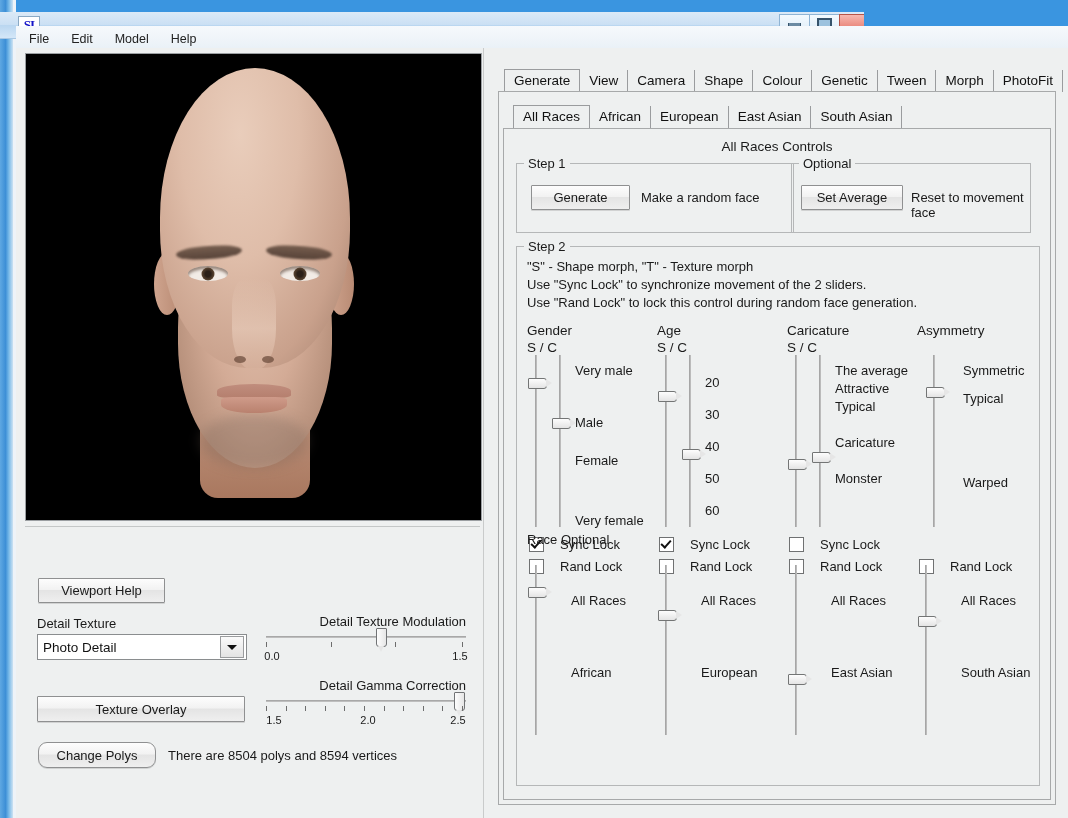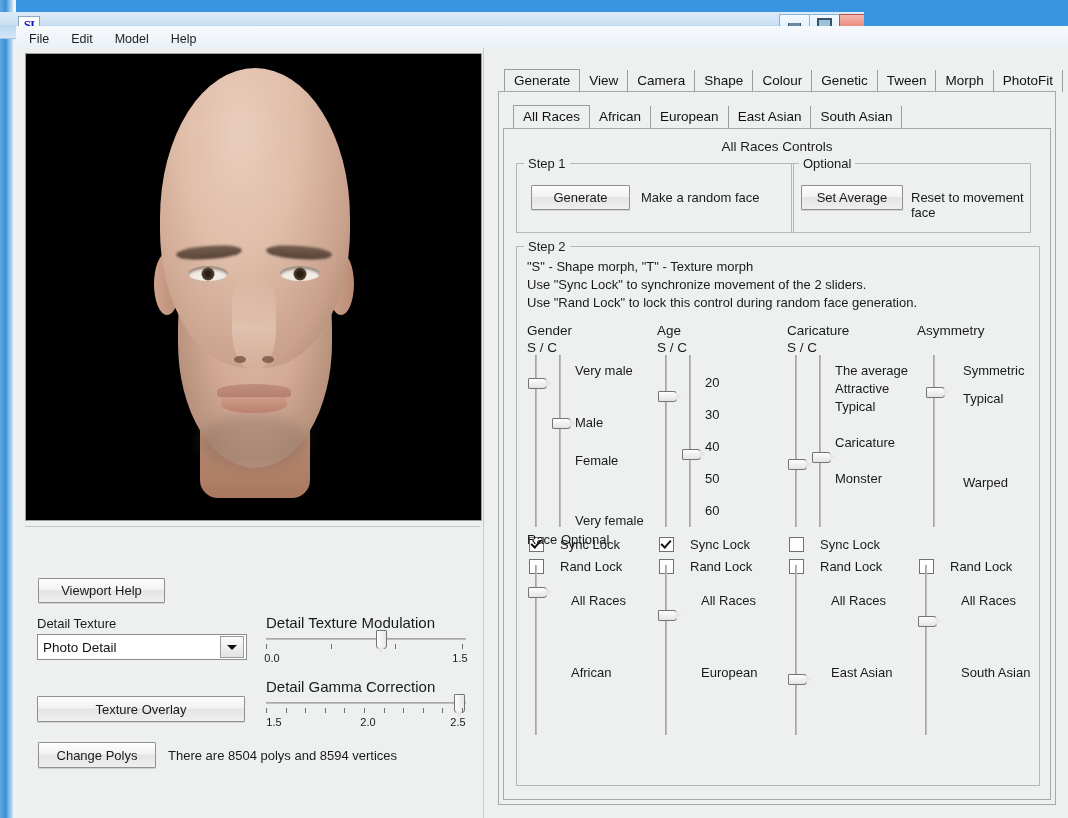--- a/index.html
+++ b/index.html
@@ -94,25 +94,25 @@
   #detailTexLbl{position:absolute;left:21px;top:568px;}
   .combo{position:absolute;left:21px;top:586px;width:208px;height:24px;background:#ffffff;
     border:1px solid #8a8d8f;display:flex;align-items:center;}
   .combo .cval{font-size:13.5px;color:#111;padding-left:5px;flex:1;}
   .combo .carrow{width:22px;height:20px;margin-right:2px;
     background:linear-gradient(to bottom,#fbfbfb,#e3e3e3);border:1px solid #9a9c9e;
     display:flex;align-items:center;justify-content:center;}
   .combo .carrow i{display:block;width:0;height:0;border-left:5px solid transparent;
     border-right:5px solid transparent;border-top:5px solid #111;}
   #texOverlayBtn{position:absolute;left:21px;top:648px;width:208px;height:26px;}
-  #changePolysBtn{position:absolute;left:22px;top:694px;width:118px;height:26px;}
+  #changePolysBtn{position:absolute;left:22px;top:694px;width:118px;height:26px;border-radius:9px;}
   #polyInfo{position:absolute;left:152px;top:700px;}
 
   .hslider-wrap{position:absolute;}
-  .hs-title{font-size:15px;color:#1a1a1a;text-align:left;}
+  .hs-title{font-size:13px;color:#1a1a1a;text-align:right;}
   .hs-track{position:relative;margin-top:6px;height:4px;}
   .hs-line{position:absolute;left:0;right:0;top:1px;height:2px;
     background:linear-gradient(to bottom,#9d9d9d,#c9c9c9);}
   .hs-thumb{position:absolute;top:-7px;width:9px;height:17px;
     background:linear-gradient(to right,#fdfdfd,#e6e6e6);border:1px solid #717375;
     border-radius:1px 1px 3px 3px;}
   .hs-thumb:after{content:"";position:absolute;left:1px;bottom:-6px;width:0;height:0;
     border-left:3px solid transparent;border-right:3px solid transparent;border-top:6px solid #e6e6e6;}
   .hs-ticks{position:relative;height:8px;margin-top:3px;}
   .hs-ticks i{position:absolute;top:0;width:1px;height:5px;background:#6d6d6d;}

